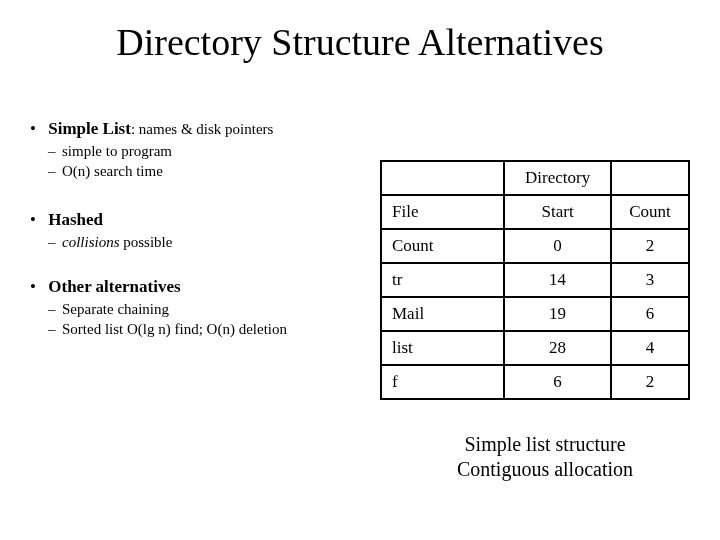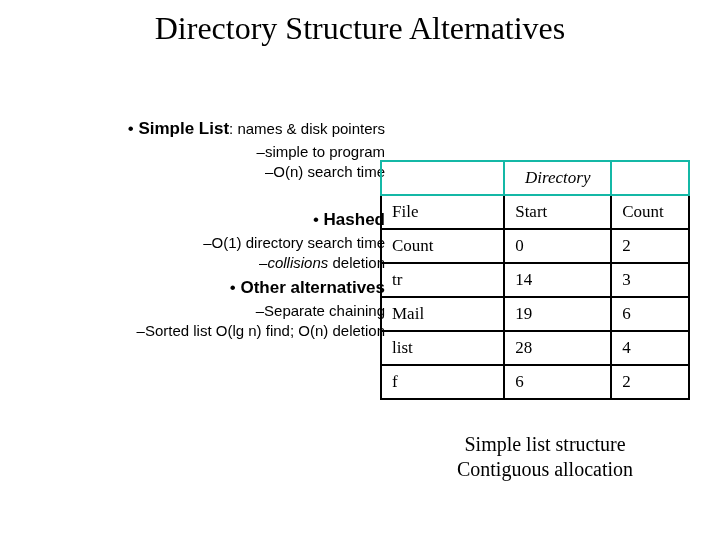--- a/index.html
+++ b/index.html
@@ -12,35 +12,34 @@
     color: #000;
   }
   .slide {
     width: 720px;
     height: 540px;
     position: relative;
     box-sizing: border-box;
   }
   .title {
     text-align: center;
-    font-size: 32px;
-    padding-top: 10px;
+    font-size: 38px;
+    padding-top: 20px;
     font-weight: 400;
   }
   .content {
     position: absolute;
     left: 30px;
     top: 105px;
     width: 660px;
   }
   .bullets {
-    font-family: Liberation Sans, sans-serif;
+    font-family: Liberation Serif, serif;
     font-size: 17px;
     width: 355px;
-    text-align: right;
   }
   .bullets .b1 {
     margin: 14px 0 4px 0;
   }
   .bullets .b1-marker {
     display: inline-block;
     width: 14px;
   }
   .bullets .b1-colon-rest {
     font-size: 15px;
@@ -65,28 +64,27 @@
     width: 100%;
   }
   td, th {
     border: 2px solid #000;
     padding: 6px 10px;
     font-family: "Times New Roman", Times, serif;
     font-size: 17px;
     font-weight: 400;
   }
   .dir-header td {
-    border: 2px solid #14b8a6;
-    font-style: italic;
+    border: 2px solid #000000;
   }
   .dir-header .lbl {
     text-align: center;
   }
   .col-file { width: 40%; text-align: left; margin-left: 27px; }
-  .col-num { text-align: left; }
+  .col-num { text-align: center; }
   .caption {
     position: absolute;
     left: 400px;
     top: 432px;
     width: 290px;
     text-align: center;
     font-family: "Times New Roman", Times, serif;
     font-size: 20px;
     line-height: 1.25;
   }
@@ -105,24 +103,23 @@
         <span class="b1-marker">•</span>
         <b>Simple List</b><span class="b1-colon-rest">: names &amp; disk pointers</span>
       </div>
       <div class="b2"><span class="b2-marker">–</span><span>simple to program</span></div>
       <div class="b2"><span class="b2-marker">–</span><span>O(n) search time</span></div>
 
       <div class="b1" style="margin-top:30px;">
         <span class="b1-marker">•</span>
         <b>Hashed</b>
       </div>
-      <div class="b2"><span class="b2-marker">–</span><span>O(1) directory search time</span></div>
-      <div class="b2"><span class="b2-marker">–</span><i>collisions</i><span> deletion</span></div>
+      <div class="b2"><span class="b2-marker">–</span><i>collisions</i><span> possible</span></div>
 
-      <div class="b1" style="margin-top:7px;">
+      <div class="b1" style="margin-top:26px;">
         <span class="b1-marker">•</span>
         <b>Other alternatives</b>
       </div>
       <div class="b2"><span class="b2-marker">–</span><span>Separate chaining</span></div>
       <div class="b2"><span class="b2-marker">–</span><span>Sorted list O(lg n) find; O(n) deletion</span></div>
 
     </div>
   </div>
 
   <div class="table-wrap">

